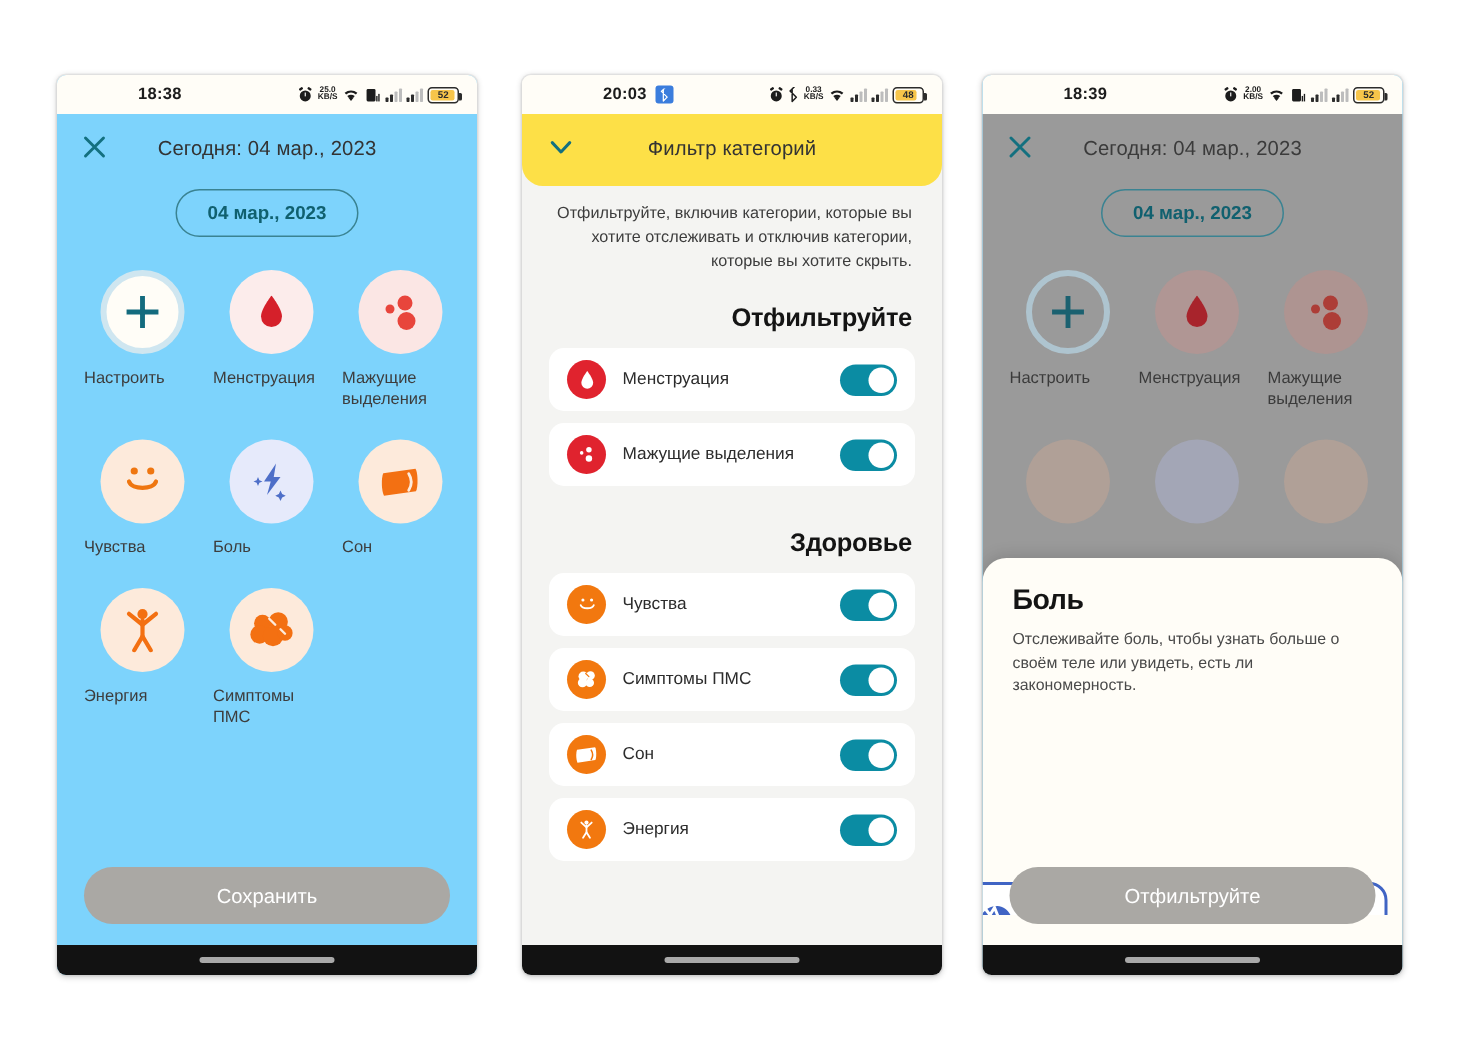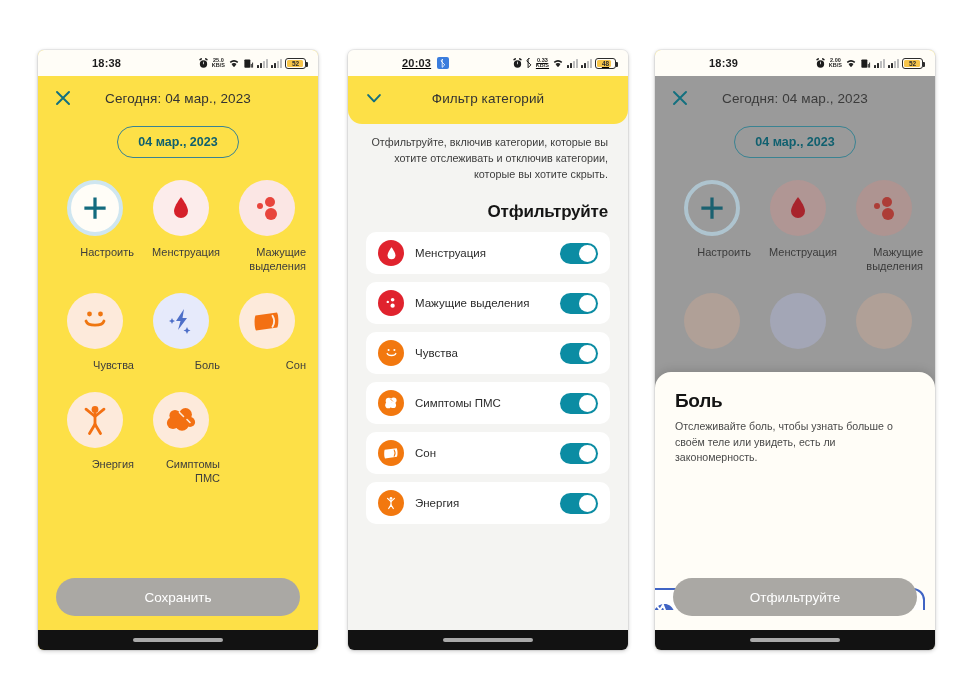--- a/index.html
+++ b/index.html
@@ -8,27 +8,27 @@
     background: #ffffff;
     font-family: "Liberation Sans", sans-serif;
     overflow: hidden;
   }
   .stage { position: relative; width: 979px; height: 700px; }
 
   
   .phone {
     position: absolute;
     width: 280px; height: 600px;
-    background: #fde047;
+    background: #7dd3fc;
     border-radius: 6px;
     overflow: hidden;
     box-shadow: 0 1px 4px rgba(0,0,0,.22), 0 0 0 1px rgba(0,0,0,.05);
   }
   #phone1 { left: 38px;  top: 50px; }
-  #phone2 { left: 348px; top: 50px; background:#f4f4f2;text-decoration:underline; }
+  #phone2 { left: 348px; top: 50px; background:#f4f4f2; }
   #phone3 { left: 655px; top: 50px; }
 
   
   .statusbar {
     height: 26px; background: #fffdf7;
     display: flex; align-items: center;
     padding: 0 12px; position: relative; z-index: 40;
   }
   .sb-time {
     font-size: 11px; font-weight: bold; color: #1c1c1c;
@@ -94,21 +94,21 @@
     cursor:pointer;
   }
 
   
   .grid {
     margin: 22px 18px 0; display: grid;
     grid-template-columns: repeat(3, 1fr);
     row-gap: 20px; column-gap: 8px;
     justify-items: center;
   }
-  .cell { width: 78px; text-align: right; cursor:pointer; }
+  .cell { width: 78px; text-align: left; cursor:pointer; }
   .bubble {
     width: 56px; height: 56px; border-radius: 50%;
     margin: 0 auto 9px; display: flex;
     align-items: center; justify-content: center;
   }
   .bubble.ring {
     background: #fffdf7; border: 4px solid #cfe6f0;
   }
   .cap {
     font-size: 11px; color: #3d3d3d; line-height: 14px;
@@ -446,20 +446,21 @@
               <circle cx="16" cy="18" r="4" fill="#fff"></circle>
           </svg>
         </div>
         <div class="s2-row-label">Мажущие выделения</div>
         <div class="toggle">
             <span class="knob"></span>
           </div>
       </div>
 
 
+      <div class="s2-section-title">Здоровье</div>
 
       <div class="s2-row">
         <div class="s2-row-ic" style="background:#f2780f">
           <svg width="15" height="13" viewBox="0 0 26 22">
             <circle cx="8" cy="5" r="1.8" fill="#fff"></circle>
               <circle cx="18" cy="5" r="1.8" fill="#fff"></circle>
             <path d="M5.5 11c1.6 4.6 13.4 4.6 15 0" stroke="#fff" stroke-width="2.2" fill="none" stroke-linecap="round"></path>
           </svg>
         </div>
         <div class="s2-row-label">Чувства</div>

